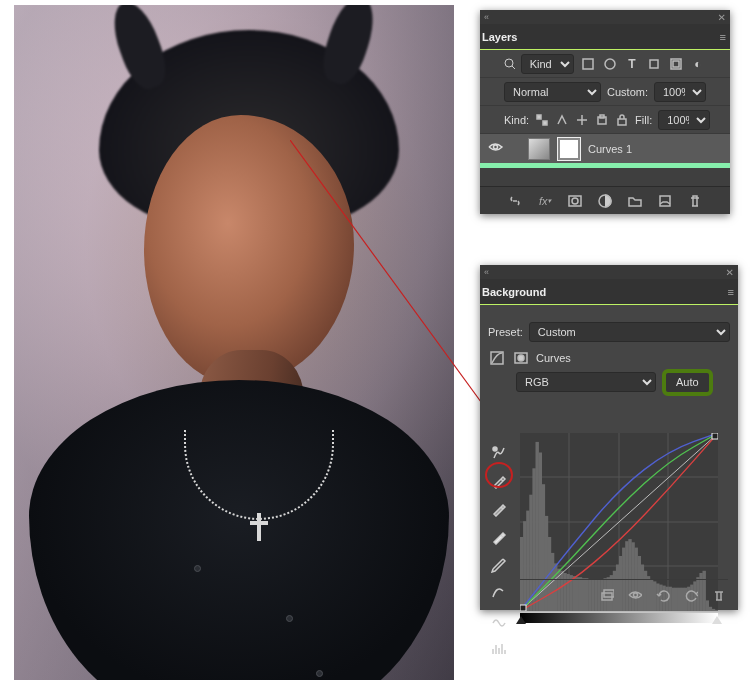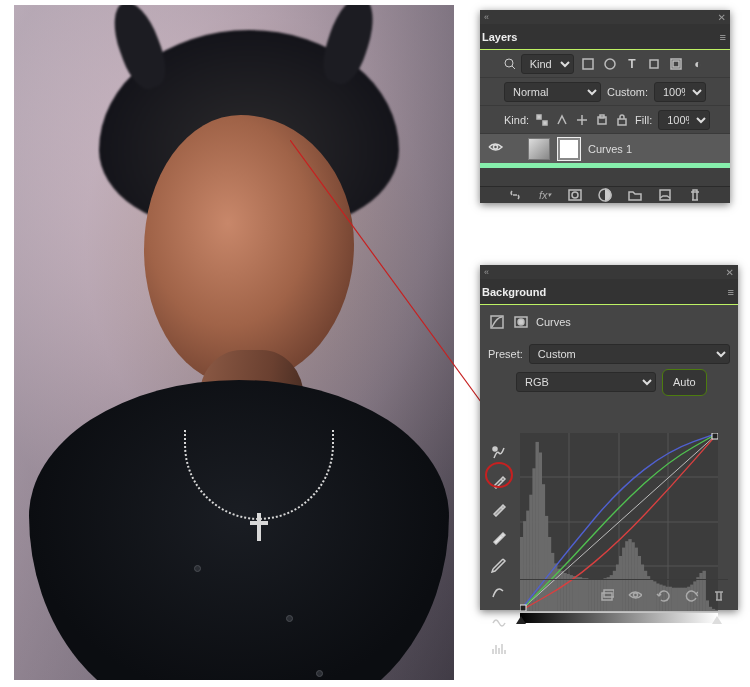--- a/index.html
+++ b/index.html
@@ -113,21 +113,21 @@
   .thumb.mask{ background:#fff; border:2px solid #888; position:relative;}
   .thumb.mask:after{content:"";position:absolute;inset:-3px;border:1px solid #eee;}
   .thumb.bg{
     background:
       radial-gradient(circle at 50% 45%, #b4775c 0 30%, transparent 31%),
       linear-gradient(#2a1818,#151015);
   }
   .lock{ margin-left:auto; }
   .lock svg{width:12px;height:12px;stroke:#ccc;fill:none;stroke-width:1.5;}
   .panel-footer{
-    height:17px; background:#3c3c3c; border-top:1px solid #2a2a2a;
+    height:28px; background:#3c3c3c; border-top:1px solid #2a2a2a;
     display:flex; align-items:center; justify-content:center; gap:12px;
   }
   .panel-footer .ico{ color:#aaa; }
 
   
   .prop-body{ padding:6px 8px; }
   .prop-toolcol{
     position:absolute; left:8px; top:138px; width:22px;
     display:flex; flex-direction:column; gap:8px;
   }
@@ -138,21 +138,21 @@
   .prop-toolcol .tool svg{width:16px;height:16px;stroke:#ccc;fill:none;stroke-width:1.5;}
   .red-circle{
     position:absolute; width:28px; height:26px; border:2px solid #c62020; border-radius:50%;
     pointer-events:none;
   }
   .graph{
     position:absolute; left:40px; top:128px; width:198px; height:178px;
     background:#3c3c3c;
   }
   .btn-auto{
-    background:#353535;color:#ddd;border:1px solid #4d7c0f;
+    background:#353535;color:#ddd;border:4px solid #4d7c0f;
     height:27px;padding:0 10px;border-radius:6px;font-size:11px;
   }
   .prop-bottom-icons{
     position:absolute; left:40px; right:10px; bottom:22px; height:26px;
     display:flex; align-items:center; gap:10px; justify-content:flex-end;
     border-top:1px solid #3a3a3a; padding-top:4px;
   }
   .prop-bottom-icons .ico svg{stroke:#aaa;}
 
   .arrow-line{ position:absolute; pointer-events:none; }
@@ -322,41 +322,41 @@
   <div class="panel-top">
     <span class="collapse">«</span>
     <span class="close-x">✕</span>
   </div>
   <div class="panel-header">
     <span class="title">Background</span>
     <span class="menu">≡</span>
   </div>
 
   <div class="prop-body" style="position:relative; height:290px;">
-    <div style="display:flex;align-items:center;gap:6px;height:22px;">
-      <span class="ico">
-          <svg>
-            <rect x="1" y="1" width="12" height="12"></rect>
-            <path d="M2 12 Q7 2 12 2"></path>
-          </svg>
-        </span>
-      <span class="ico">
-          <svg>
-            <rect x="1" y="2" width="12" height="10"></rect>
-            <circle cx="7" cy="7" r="3" fill="#ccc"></circle>
-          </svg>
-        </span>
-      <span>Curves</span>
-    </div>
-
     <div style="display:flex;align-items:center;gap:6px;height:30px;margin-top:6px">
       <span>Preset:</span>
       <select class="ps" style="flex:1">
         <option>Custom</option>
       </select>
+    </div>
+
+    <div style="display:flex;align-items:center;gap:6px;height:22px;">
+      <span class="ico">
+          <svg>
+            <rect x="1" y="1" width="12" height="12"></rect>
+            <path d="M2 12 Q7 2 12 2"></path>
+          </svg>
+        </span>
+      <span class="ico">
+          <svg>
+            <rect x="1" y="2" width="12" height="10"></rect>
+            <circle cx="7" cy="7" r="3" fill="#ccc"></circle>
+          </svg>
+        </span>
+      <span>Curves</span>
     </div>
 
     <div style="display:flex;align-items:center;gap:6px;height:26px;margin-left:28px">
       <select class="ps" style="width:140px">
         <option>RGB</option>
       </select>
       <button class="btn-auto">Auto</button>
     </div>
 
     <div class="prop-toolcol">

